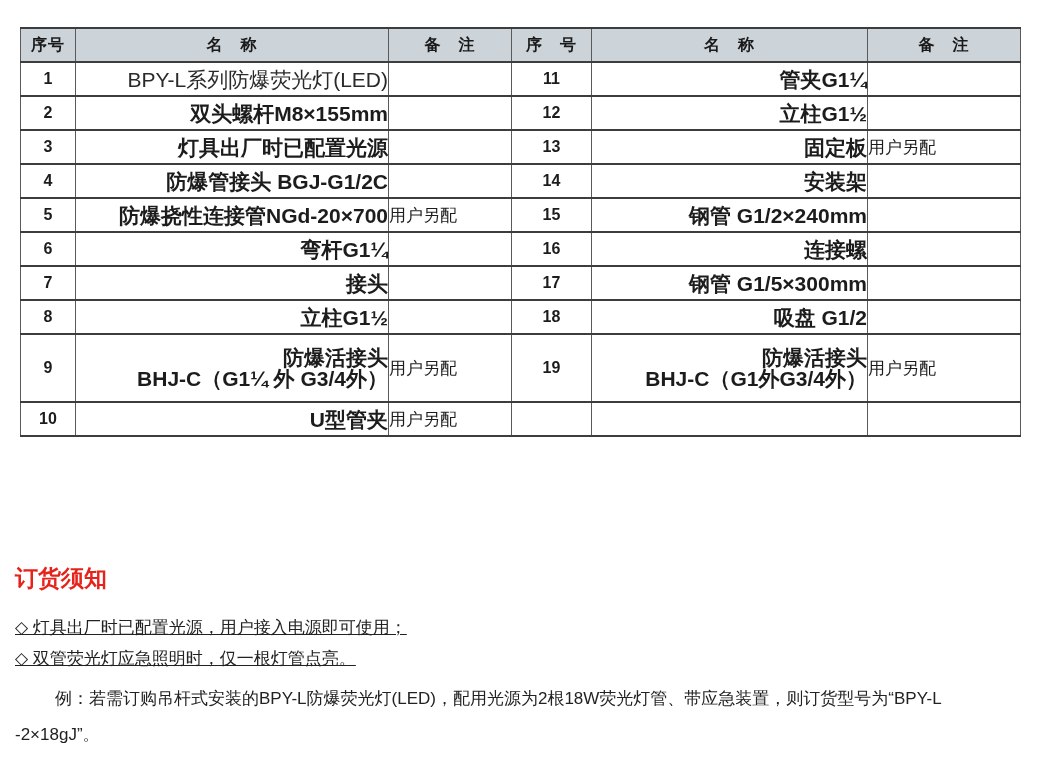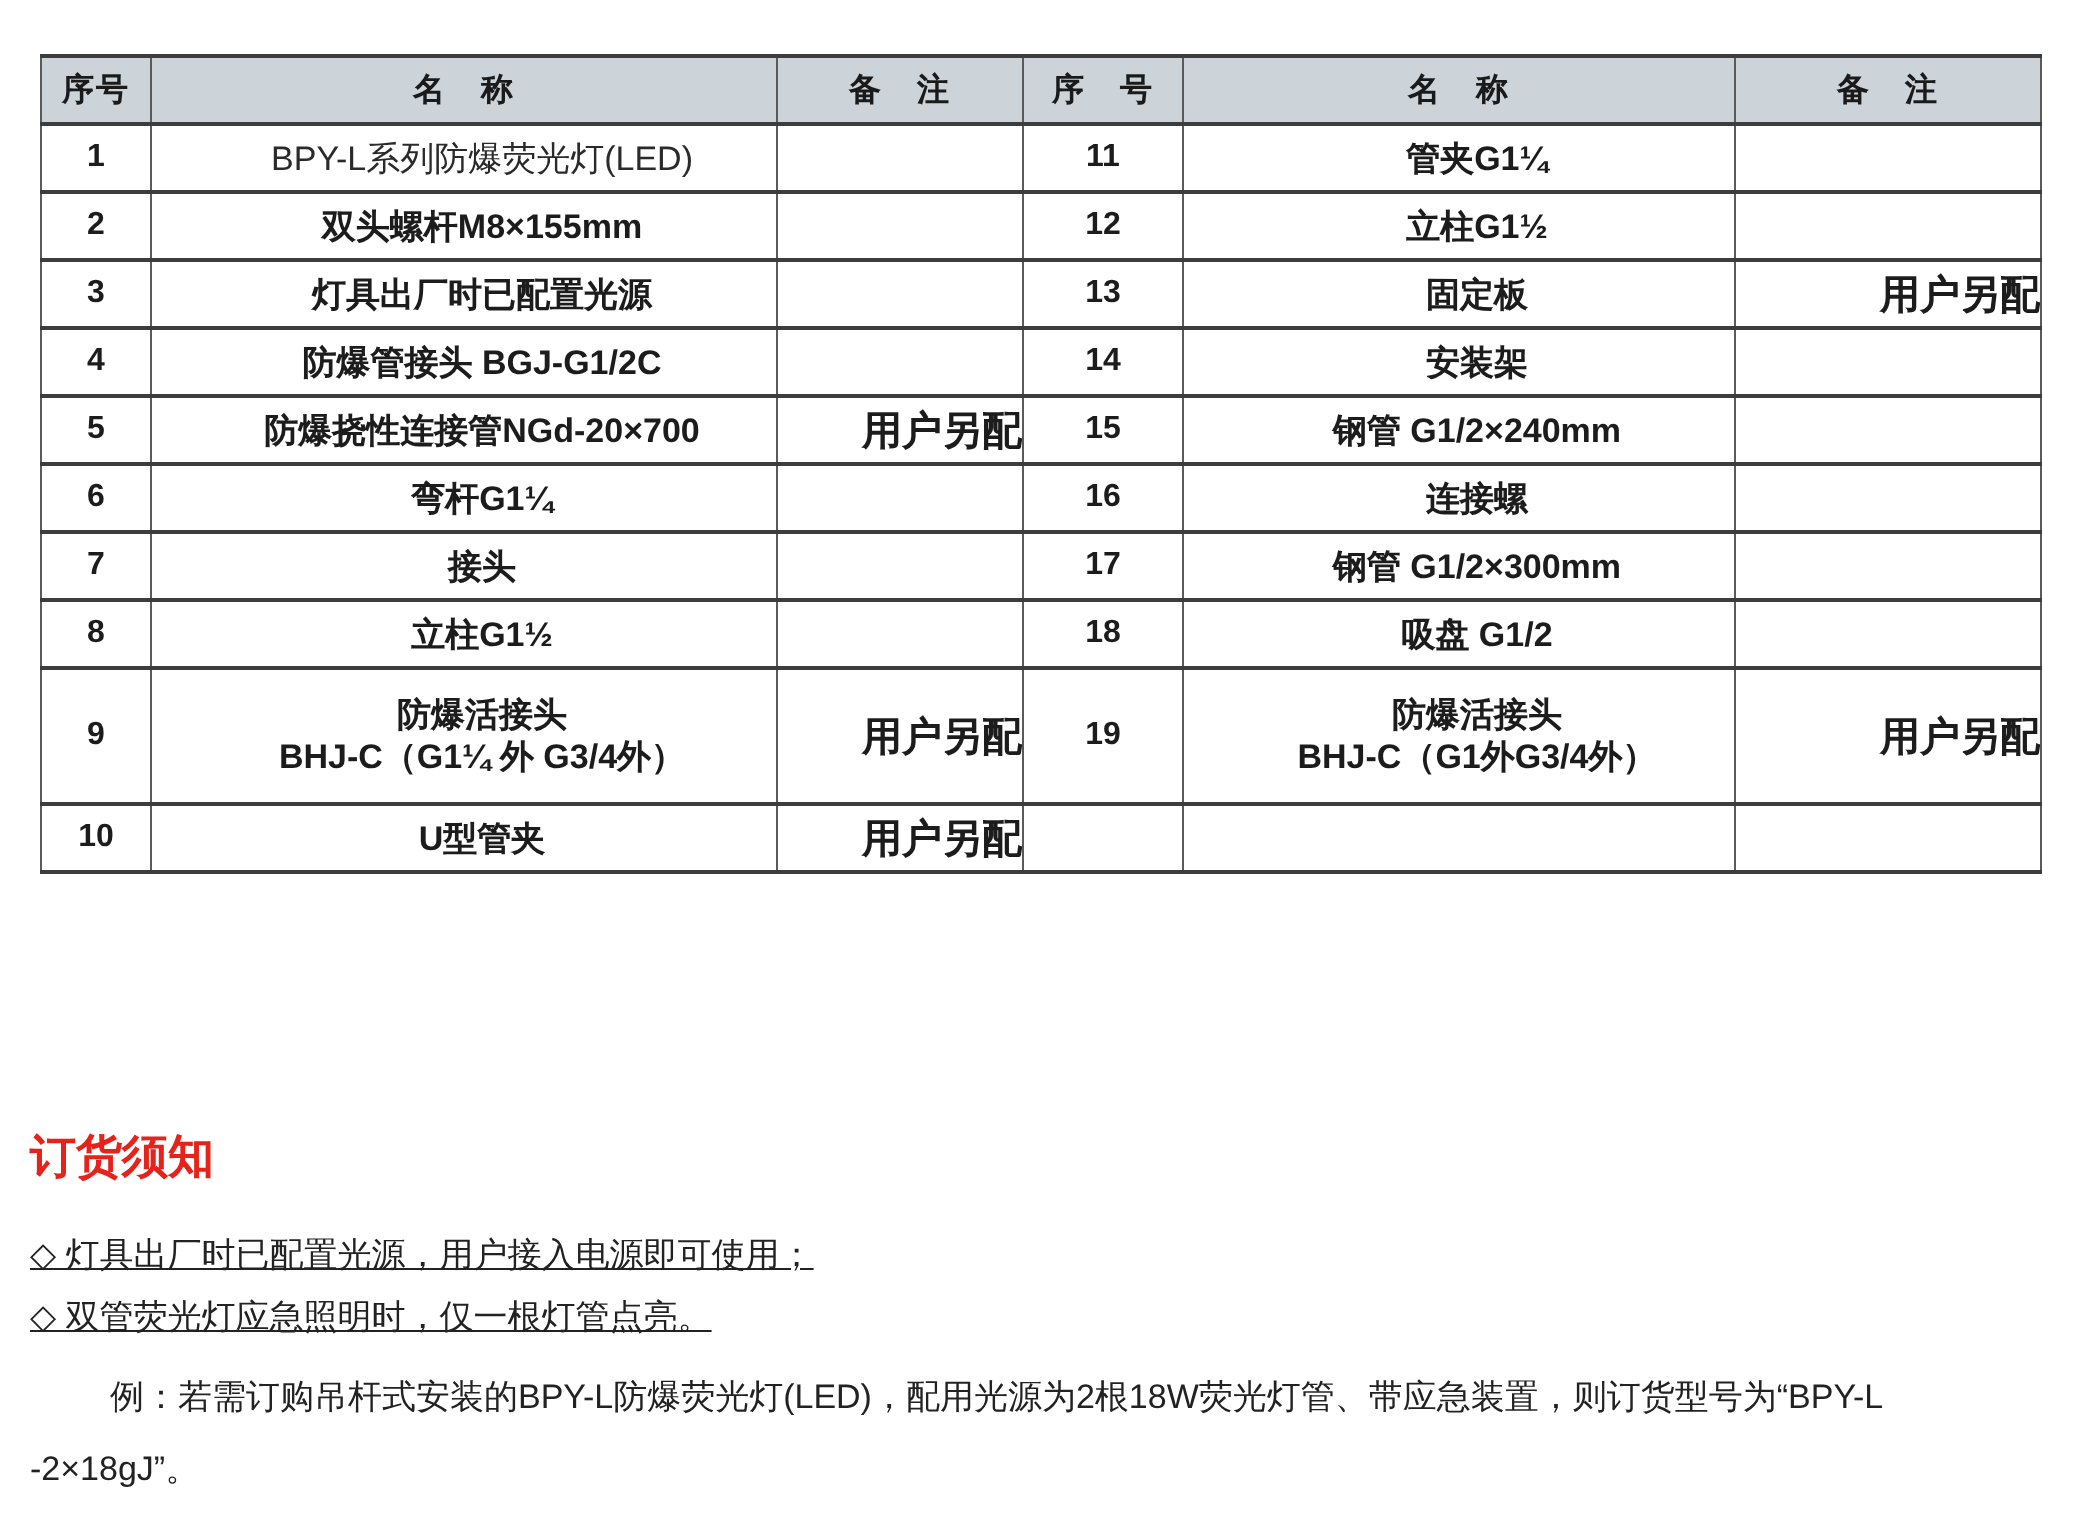--- a/index.html
+++ b/index.html
@@ -51,31 +51,31 @@
     text-align: center;
     letter-spacing: 1px;
     white-space: pre;
   }
   td.no-cell {
     text-align: center;
     font-size: 16px;
     font-weight: bold;
   }
   td.name-cell {
-    text-align: center;
+    text-align: right;
     padding-left: 18px;
-    font-size: 17px;
+    font-size: 21px;
     font-weight: bold;
   }
   td.name-cell .name-line { line-height: 21px; white-space: pre; }
   td.name-cell.regular { font-weight: normal; color: #2a2a2a; }
   td.remark-cell {
-    text-align: right;
-    font-size: 20px;
-    font-weight: bold;
+    text-align: left;
+    font-size: 17px;
+    font-weight: normal;
   }
 
   .notice {
     position: absolute;
     left: 15px;
     top: 563px;
     width: 1012px;
   }
   .notice-title {
     color: #e5231b;
@@ -196,21 +196,21 @@
         <td class="remark-cell"></td>
       </tr>
       <tr>
         <td class="no-cell">7</td>
         <td class="name-cell">
             <div class="name-line">接头</div>
           </td>
         <td class="remark-cell"></td>
         <td class="no-cell">17</td>
         <td class="name-cell">
-            <div class="name-line">钢管 G1/2×300mm</div>
+            <div class="name-line">钢管 G1/5×300mm</div>
           </td>
         <td class="remark-cell"></td>
       </tr>
       <tr>
         <td class="no-cell">8</td>
         <td class="name-cell">
             <div class="name-line">立柱G1½</div>
           </td>
         <td class="remark-cell"></td>
         <td class="no-cell">18</td>

